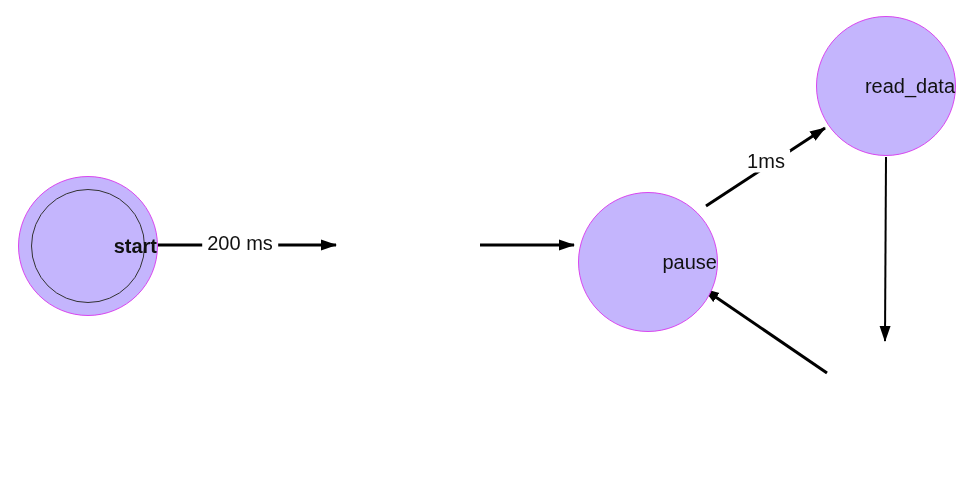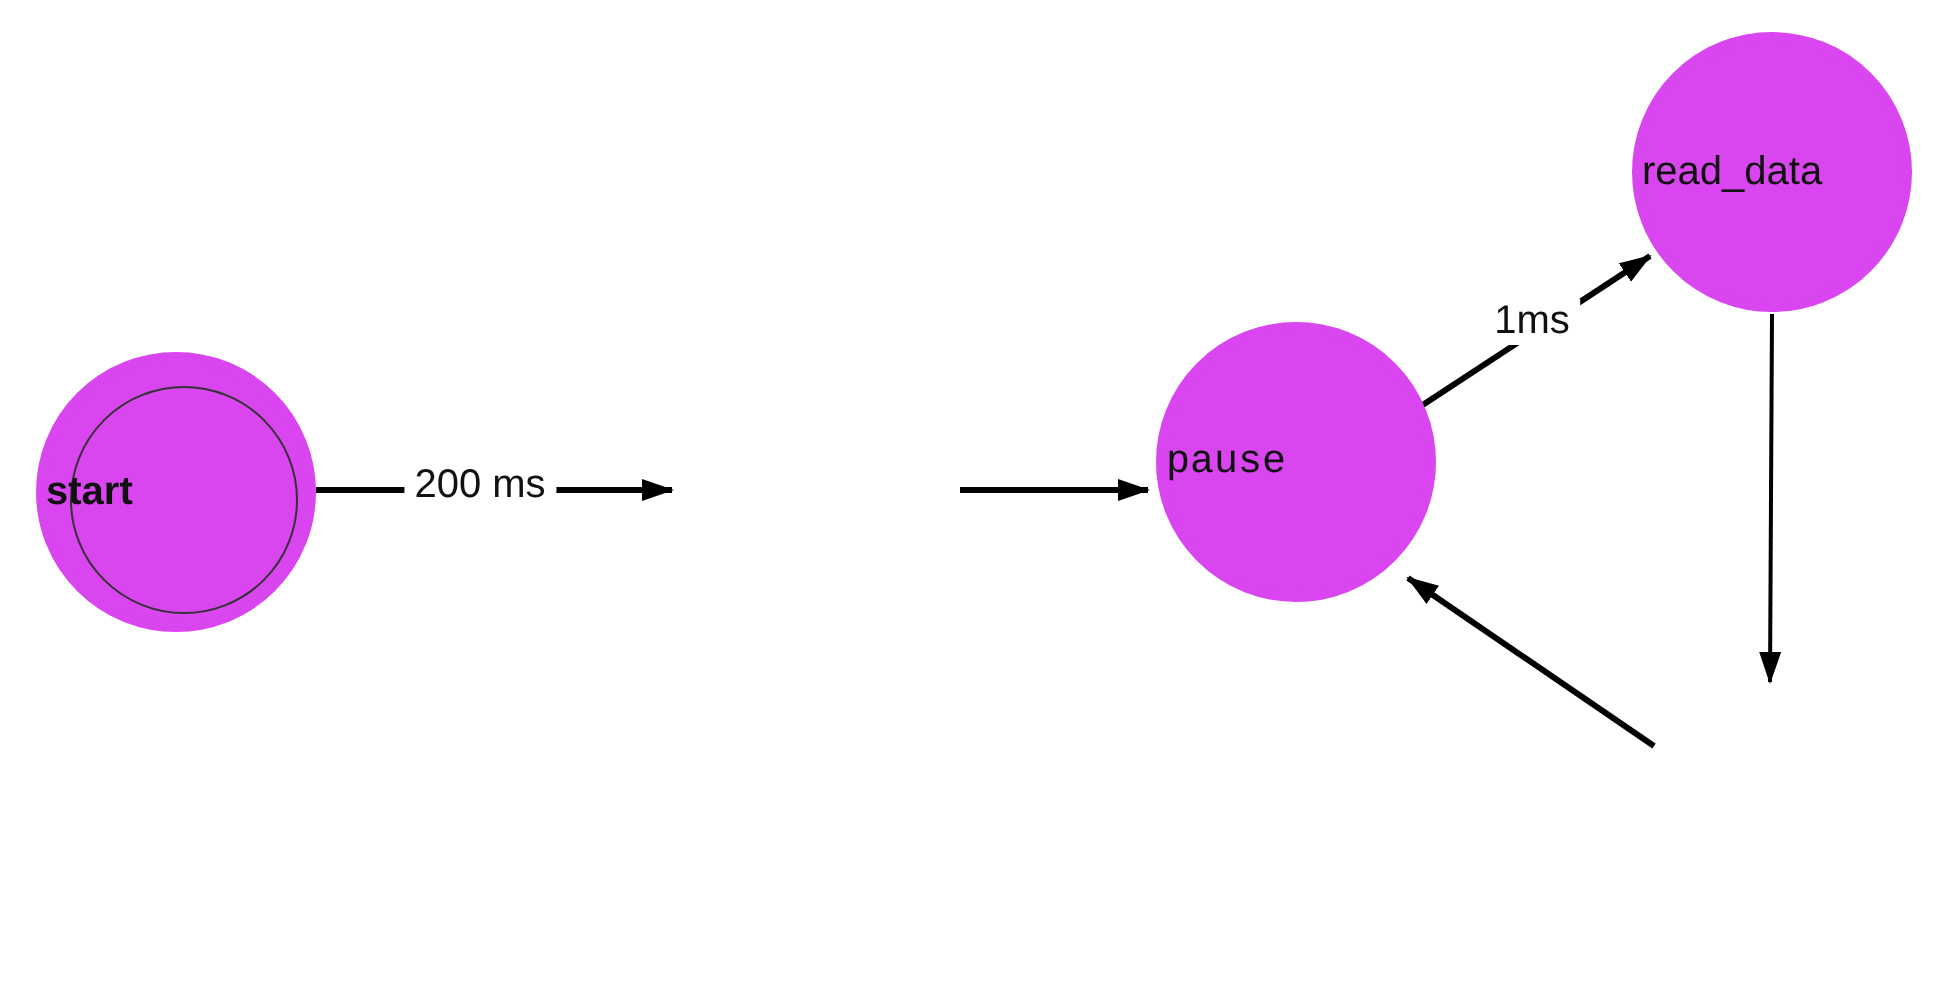--- a/index.html
+++ b/index.html
@@ -20,26 +20,26 @@
     left: 0;
     top: 0;
     width: 973px;
     height: 500px;
   }
   .node {
     position: absolute;
     width: 140px;
     height: 140px;
     border-radius: 50%;
-    background: #d946ef;
-    border: 5px solid #d946ef;
+    background: #c4b5fd;
+    border: 1px solid #d946ef;
     box-sizing: border-box;
     display: flex;
     align-items: center;
-    justify-content: flex-start;
+    justify-content: flex-end;
   }
   .inner-ring {
     position: absolute;
     left: 12px;
     top: 12px;
     width: 114px;
     height: 114px;
     border-radius: 50%;
     border: 1px solid #333333;
     box-sizing: border-box;
@@ -55,21 +55,21 @@
     transform: translate(-50%, -50%);
     background: #ffffff;
     padding: 0 5px;
     font-size: 20px;
     line-height: 1.15;
     color: #111111;
     white-space: nowrap;
   }
   #node-start        { left: 18px;  top: 176px; font-weight: bold; }
   #node-configure    { left: 340px; top: 176px; }
-  #node-pause        { left: 578px; top: 161px; font-family: Liberation Mono, monospace; }
+  #node-pause        { left: 578px; top: 192px; }
   #node-read-data    { left: 816px; top: 16px;  }
   #node-output-result{ left: 815px; top: 344px; }
   #label-100ms { left: 240px; top: 243px; }
   #label-1ms   { left: 766px; top: 161px; }
 </style>
 </head>
 <body>
 
 <div class="canvas">
 

